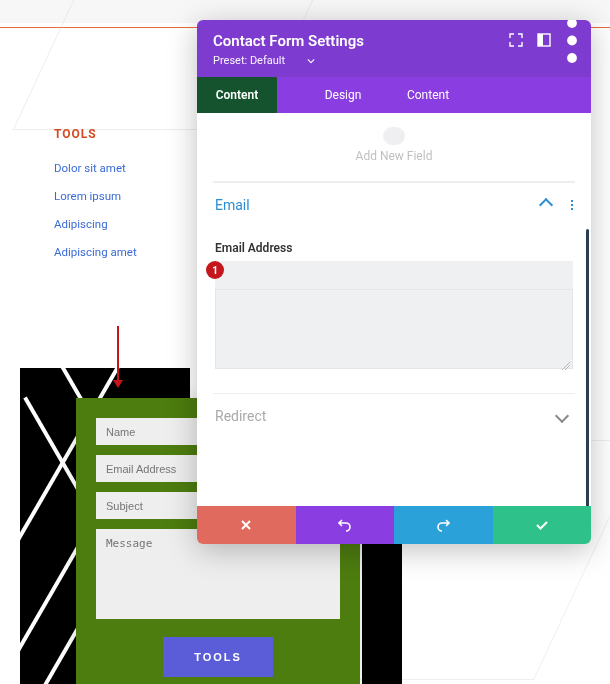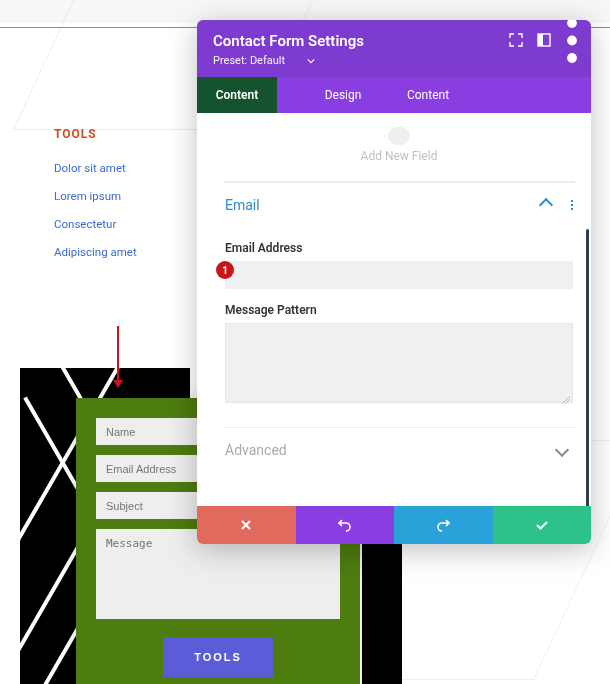--- a/index.html
+++ b/index.html
@@ -46,21 +46,21 @@
   .m-preset { font-size:11px; margin-top:4px; display:flex; align-items:center; gap:22px; opacity:.95;}
   .m-head-icons { position:absolute; right:12px; top:13px; display:flex; gap:14px;}
   .m-head-icons span { width:14px; height:14px; display:flex; align-items:center; justify-content:center; cursor:pointer;}
   .m-head-icons svg { fill:#fff; }
   .m-tabs { background:#8a3de0; display:flex; }
   .m-tab { padding:11px 0; text-align:center; font-size:12px; color:#fff; cursor:pointer;}
   .m-tab.active { background:#14532d; font-weight:600;}
   .t1{width:80px;} .t2{width:80px;margin-left:26px;} .t3{width:90px;}
 
   .m-body { flex:1; overflow:hidden; position:relative; background:#fff;}
-  .m-scroll { position:absolute; inset:0; overflow:auto; padding:10px 18px 90px 28px;}
+  .m-scroll { position:absolute; inset:0; overflow:auto; padding:10px 18px 90px 18px;}
   .m-body::after { content:""; position:absolute; right:2px; top:116px; width:3px; height:300px; background:#2c3e50; border-radius:2px; pointer-events:none;}
 
   .add-field { text-align:center; font-size:12px; color:#bfbfbf; margin-top:4px; margin-bottom:18px; position:relative;}
   .add-field::before { content:""; display:block; width:22px; height:18px; background:#d8d8df; border-radius:50% 50% 50% 50% / 60% 60% 60% 60%; margin:0 auto 4px; opacity:.4;}
 
   .acc-row { display:flex; align-items:center; justify-content:space-between; height:44px; font-size:14px; color:#aaa; cursor:pointer;}
   .acc-row.open { color:#2a8dd6; }
   .chev { width:10px; height:10px; border-right:2px solid #888; border-bottom:2px solid #888; transform: rotate(45deg); margin-right:6px;}
   .acc-row.open .chev { border-color:#2a8dd6; transform: rotate(-135deg);}
   .kebab-sm { width:2px; height:12px; background:
@@ -97,21 +97,21 @@
   <div class="pl-line pl1"></div>
     <div class="pl-line pl2"></div>
     <div class="pl-line pl3"></div>
 </div>
 <div class="pattern-right"></div>
 
 <nav class="sidebar">
   <div class="side-head">TOOLS</div>
   <a class="side-link">Dolor sit amet</a>
   <a class="side-link">Lorem ipsum</a>
-  <a class="side-link">Consectetur</a>
+  <a class="side-link">Adipiscing</a>
   <a class="side-link">Adipiscing amet</a>
 </nav>
 
 <div class="arrow-v"></div>
 
 <div class="form-card">
   <input type="text" placeholder="Name" style="">
   <input type="text" placeholder="Email Address" style="">
   <input type="text" placeholder="Subject" style="">
   <textarea placeholder="Message" style=""></textarea>
@@ -169,28 +169,27 @@
           <span class="kebab-sm"></span>
         </span>
       </div>
 
       <div class="fld-label">Email Address</div>
       <div class="email-input-wrap">
         <input class="txt-inline" type="text" style="">
         <span class="badge1">1</span>
       </div>
 
-      <div class="fld-label">Message Pattern</div>
       <div class="t-area-wrap">
         <textarea class="t-area" style=""></textarea>
       </div>
 
       <div class="divider"></div>
       <div class="acc-row">
-        <span>Advanced</span>
+        <span>Redirect</span>
         <span class="chev"></span>
       </div>
 
     </div>
   </div>
 
   <div class="m-footer">
     <div class="fbtn f-red">
       <svg viewBox="0 0 14 14">
           <path d="M3 3l8 8M11 3l-8 8" stroke="#fff" stroke-width="2" fill="none"></path>

